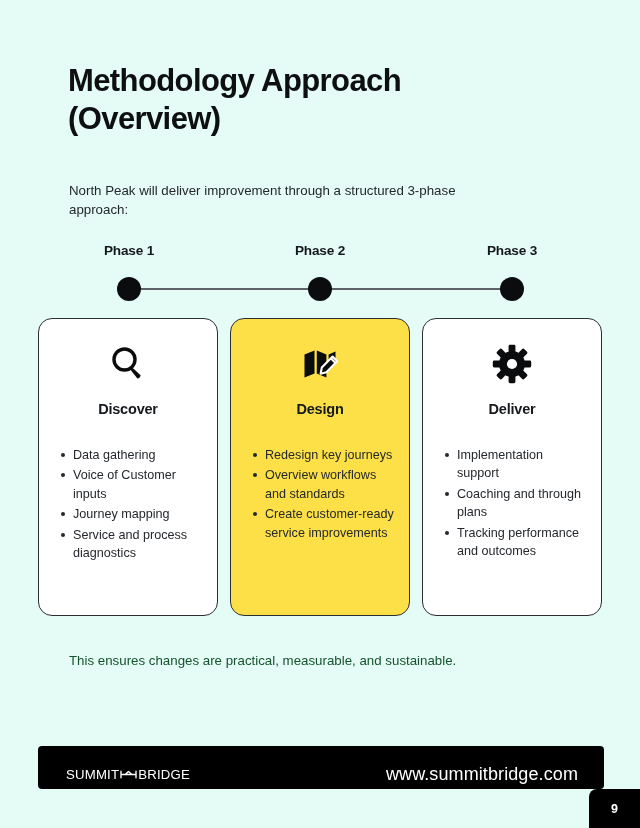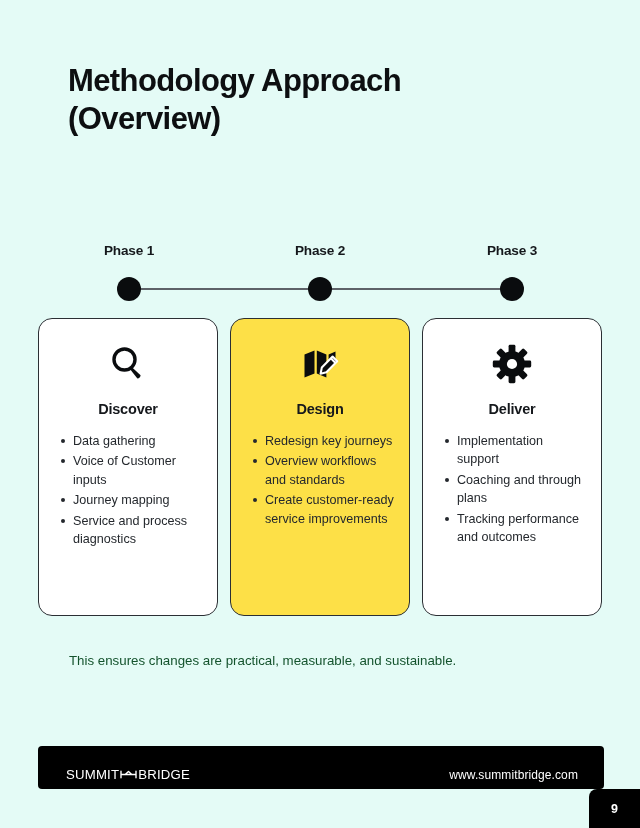--- a/index.html
+++ b/index.html
@@ -126,21 +126,21 @@
   }
   .card-title {
     font-size: 14.5px;
     font-weight: 700;
     color: #15181c;
     letter-spacing: -0.2px;
     margin-bottom: 12px;
     text-align: center;
   }
   .card-list {
-    margin: 3px;
+    margin: 17px;
     padding: 0 2px 0 22px;
     list-style: none;
     width: 100%;
     box-sizing: border-box;
   }
   .card-list li {
     position: relative;
     font-size: 12.6px;
     line-height: 1.46;
     color: #24282d;
@@ -191,21 +191,21 @@
     letter-spacing: 0.2px;
     white-space: nowrap;
   }
   .brand-mark {
     display: inline-flex;
     align-items: center;
     margin: 0 1px;
   }
   .footer-url {
     color: #ffffff;
-    font-size: 12px;
+    font-size: 18px;
     letter-spacing: 0.1px;
   }
   .page-badge {
     position: absolute;
     left: 589px;
     top: 789px;
     width: 51px;
     height: 39px;
     background: #000000;
     border-top-left-radius: 8px;
@@ -220,20 +220,21 @@
 </head>
 <body>
 
 <div class="slide">
 
   <div class="title">
     <span class="line">Methodology Approach</span>
     <span class="line">(Overview)</span>
   </div>
 
+  <div class="intro">North Peak will deliver improvement through a structured 3-phase approach:</div>
 
   <div class="timeline">
     <div class="phase-labels">
       <span class="phase-label p1">Phase 1</span>
       <span class="phase-label p2">Phase 2</span>
       <span class="phase-label p3">Phase 3</span>
     </div>
     <div class="track"></div>
     <span class="dot p1"></span>
     <span class="dot p2"></span>

